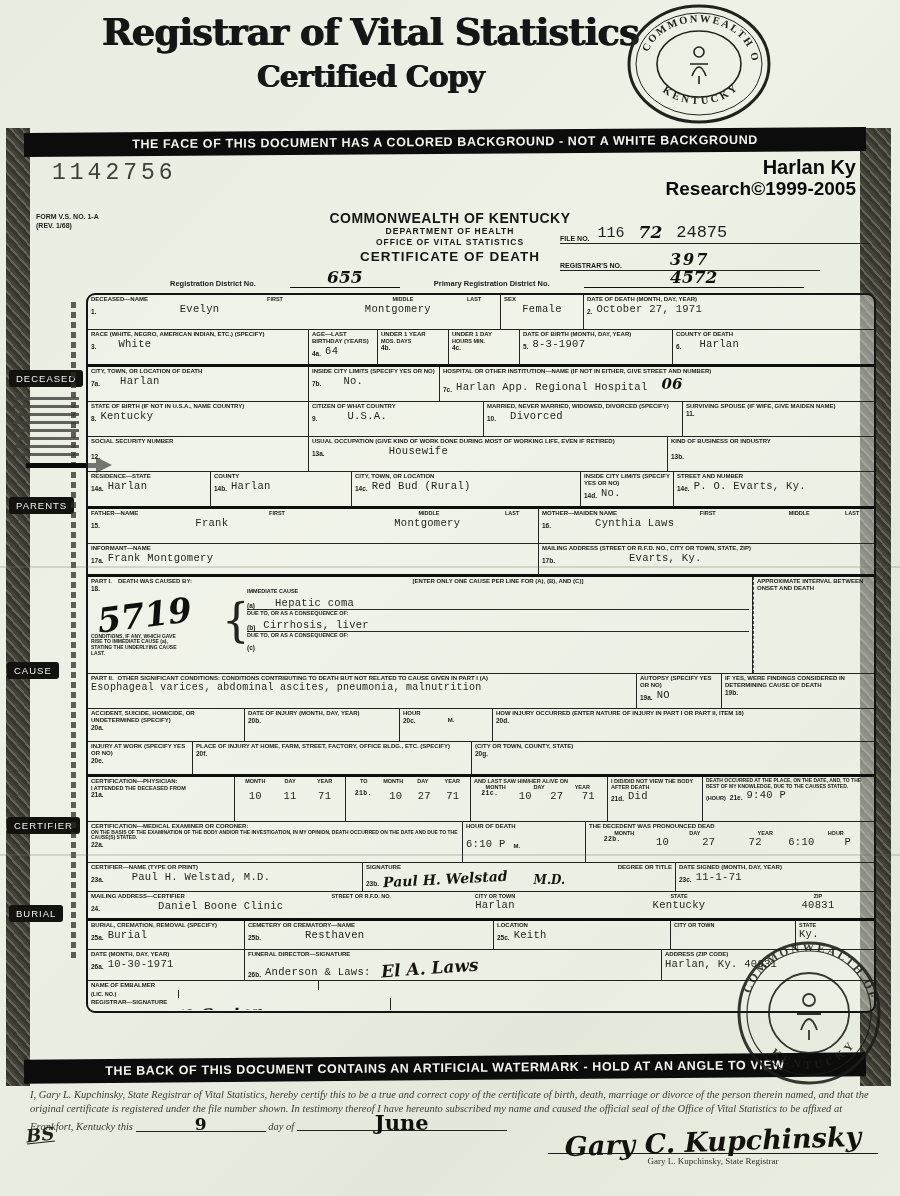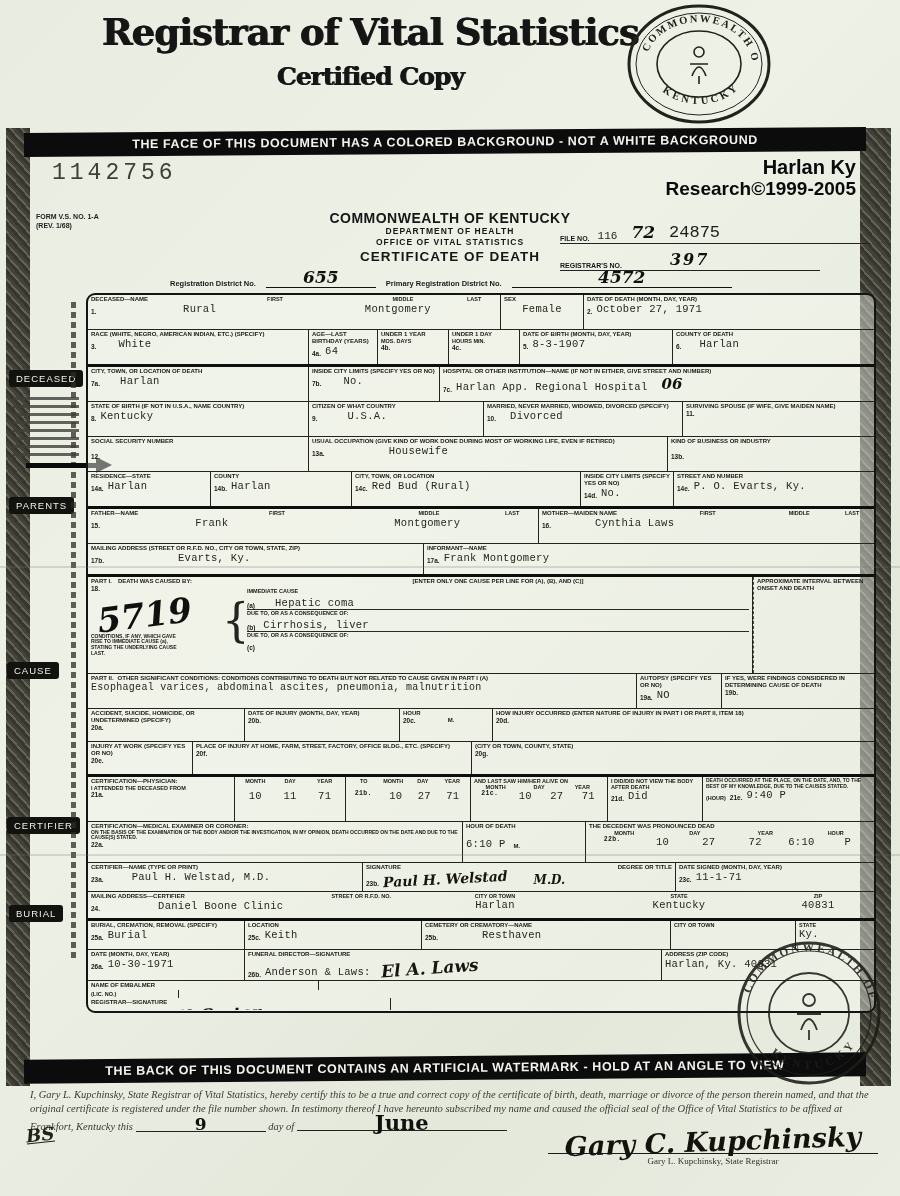--- a/index.html
+++ b/index.html
@@ -4,21 +4,21 @@
 <style>
   html,body{margin:0;padding:0;}
   body{width:900px;height:1196px;font-family:"Liberation Sans",sans-serif;background:#dfe3d6;}
   #page{position:relative;width:900px;height:1196px;overflow:hidden;
         background:linear-gradient(135deg,#e9ede1 0%,#eef1e6 40%,#e4e8db 75%,#eaeee2 100%);}
   .fold{position:absolute;left:0;width:900px;height:2px;background:rgba(110,112,98,.22);}
   
   .doc-title{position:absolute;left:80px;top:10px;width:580px;text-align:center;color:#151515;
              font-family:"DejaVu Serif",serif;font-weight:bold;letter-spacing:-1px;}
   .doc-title .t1{font-size:37px;line-height:44px;text-shadow:1px 0 0 #222;}
-  .doc-title .t2{font-size:25px;line-height:46px;text-shadow:1px 0 0 #222;}
+  .doc-title .t2{font-size:30px;line-height:46px;text-shadow:1px 0 0 #222;}
   
   .seal{position:absolute;}
   
   .band{position:absolute;background:
         repeating-linear-gradient(48deg,#26261f 0 3px,#565649 3px 5px,#33332a 5px 8px);
         opacity:.92;}
   .banner{position:absolute;background:#0c0c0c;color:#f2f2ee;font-weight:bold;
           display:flex;align-items:center;justify-content:center;
           font-size:12.5px;letter-spacing:.6px;white-space:nowrap;}
   
@@ -31,21 +31,21 @@
   .cheader{position:absolute;left:240px;top:210px;width:420px;text-align:center;color:#161616;}
   .cheader .h1{font-size:14px;font-weight:bold;letter-spacing:.5px;}
   .cheader .h2{font-size:8.5px;font-weight:bold;letter-spacing:1px;line-height:11px;}
   .cheader .h4{font-size:13.5px;font-weight:bold;letter-spacing:1px;margin-top:1px;}
   .fileblock{position:absolute;left:560px;top:222px;width:310px;color:#161616;}
   .fileline{display:flex;align-items:flex-end;border-bottom:1px solid #222;padding-bottom:1px;}
   .fileline2{display:flex;align-items:flex-end;border-bottom:1px solid #222;padding-bottom:1px;margin-top:6px;width:260px;}
   .slbl{font-size:7px;font-weight:bold;margin-right:8px;}
   .typed{font-family:"Liberation Mono",monospace;color:#1d1d1d;}
   .hand{font-family:"DejaVu Serif",serif;font-style:italic;font-weight:bold;color:#10100e;}
-  .district{position:absolute;left:170px;top:267px;width:680px;display:flex;align-items:flex-end;font-size:7.5px;font-weight:bold;color:#1a1a1a;}
+  .district{position:absolute;left:170px;top:267px;width:680px;display:flex;align-items:flex-end;font-size:7.5px;font-weight:bold;color:#1a1a1a;gap:24px;}
   .dblank{border-bottom:1.5px solid #111;text-align:center;}
   
   .tab{position:absolute;background:#12120f;color:#f0f0ea;font-size:9.5px;font-weight:normal;
        letter-spacing:1px;padding:3px 7px;border-radius:3px;}
   .squiggle{position:absolute;left:71px;top:300px;width:5px;height:658px;opacity:.75;
             background:repeating-linear-gradient(0deg,#2c2c25 0 6px,rgba(0,0,0,0) 6px 10px);}
   .margin-noise{position:absolute;left:13px;top:392px;width:66px;height:64px;opacity:.8;
             background:repeating-linear-gradient(0deg,#3f3f37 0 3px,rgba(0,0,0,0) 3px 8px);}
   .arrow{position:absolute;left:26px;top:457px;width:92px;height:16px;}
   .arrow .shaft{position:absolute;left:0;top:6px;width:72px;height:5px;background:#0b0b0b;}
@@ -132,21 +132,21 @@
   </div>
   <div class="cheader">
     <div class="h1">COMMONWEALTH OF KENTUCKY</div>
     <div class="h2">DEPARTMENT OF HEALTH</div>
     <div class="h2">OFFICE OF VITAL STATISTICS</div>
     <div class="h4">CERTIFICATE OF DEATH</div>
   </div>
   <div class="fileblock">
     <div class="fileline">
       <span class="slbl">FILE NO.</span>
-      <span class="typed" style="font-size:11px;margin-right:14px;">116</span>
+      <span class="typed" style="font-size:15px;margin-right:14px;">116</span>
       <span class="hand" style="font-size:17px;margin-right:14px;">72</span>
       <span class="typed" style="font-size:17px;">24875</span>
     </div>
     <div class="fileline2">
       <span class="slbl">REGISTRAR'S NO.</span>
       <span class="hand" style="font-size:16px;margin-left:40px;letter-spacing:2px;">397</span>
     </div>
   </div>
   <div class="district">
     <span>Registration District No.</span>
@@ -172,21 +172,21 @@
     <div class="row" style="height:34px;">
       <div class="c" style="width:406px;">
         <div style="display:flex;">
           <span class="lbl" style="width:120px;">DECEASED—NAME</span>
           <span class="sub center">FIRST</span>
           <span class="sub center">MIDDLE</span>
           <span class="sub" style="width:30px;">LAST</span>
         </div>
         <div class="vline">
           <span class="num">1.</span>
-          <span class="val center">Rural</span>
+          <span class="val center">Evelyn</span>
           <span class="val center">Montgomery</span>
         </div>
       </div>
       <div class="c" style="width:76px;">
         <div class="lbl">SEX</div>
         <div class="val center">Female</div>
       </div>
       <div class="c" style="flex:1;">
         <div class="lbl">DATE OF DEATH (MONTH, DAY, YEAR)</div>
         <div class="vline">
@@ -377,32 +377,32 @@
           <span class="sub" style="width:26px;">LAST</span>
         </div>
         <div class="vline">
           <span class="num">16.</span>
           <span class="val" style="margin-left:40px;">Cynthia Laws</span>
         </div>
       </div>
     </div>
 
     <div class="row heavy" style="height:30px;">
+      <div class="c" style="width:444px;">
+        <div class="lbl">INFORMANT—NAME</div>
+        <div class="vline">
+            <span class="num">17a.</span>
+          <span class="val">Frank Montgomery</span>
+          </div>
+      </div>
       <div class="c" style="flex:1;">
         <div class="lbl">MAILING ADDRESS (STREET OR R.F.D. NO., CITY OR TOWN, STATE, ZIP)</div>
         <div class="vline">
             <span class="num">17b.</span>
           <span class="val" style="margin-left:70px;">Evarts, Ky.</span>
-          </div>
-      </div>
-      <div class="c" style="width:444px;">
-        <div class="lbl">INFORMANT—NAME</div>
-        <div class="vline">
-            <span class="num">17a.</span>
-          <span class="val">Frank Montgomery</span>
           </div>
       </div>
     </div>
 
     <div class="row" style="height:96px;">
       <div class="c" style="width:150px;border-right:none;">
         <div style="display:flex;gap:6px;">
           <span class="lbl">PART I.</span>
           <span class="lbl">DEATH WAS CAUSED BY:</span>
         </div>
@@ -643,32 +643,32 @@
     </div>
 
     <div class="row" style="height:28px;">
       <div class="c" style="width:150px;">
         <div class="lbl">BURIAL, CREMATION, REMOVAL (SPECIFY)</div>
         <div class="vline">
             <span class="num">25a.</span>
           <span class="val">Burial</span>
           </div>
       </div>
+      <div class="c" style="width:242px;">
+        <div class="lbl">CEMETERY OR CREMATORY—NAME</div>
+        <div class="vline">
+            <span class="num">25b.</span>
+          <span class="val" style="margin-left:40px;">Resthaven</span>
+          </div>
+      </div>
       <div class="c" style="width:170px;">
         <div class="lbl">LOCATION</div>
         <div class="vline">
             <span class="num">25c.</span>
           <span class="val">Keith</span>
-          </div>
-      </div>
-      <div class="c" style="width:242px;">
-        <div class="lbl">CEMETERY OR CREMATORY—NAME</div>
-        <div class="vline">
-            <span class="num">25b.</span>
-          <span class="val" style="margin-left:40px;">Resthaven</span>
           </div>
       </div>
       <div class="c" style="width:118px;">
         <div class="sub">CITY OR TOWN</div>
       </div>
       <div class="c" style="flex:1;">
         <div class="sub">STATE</div>
         <div class="val">Ky.</div>
       </div>
     </div>

